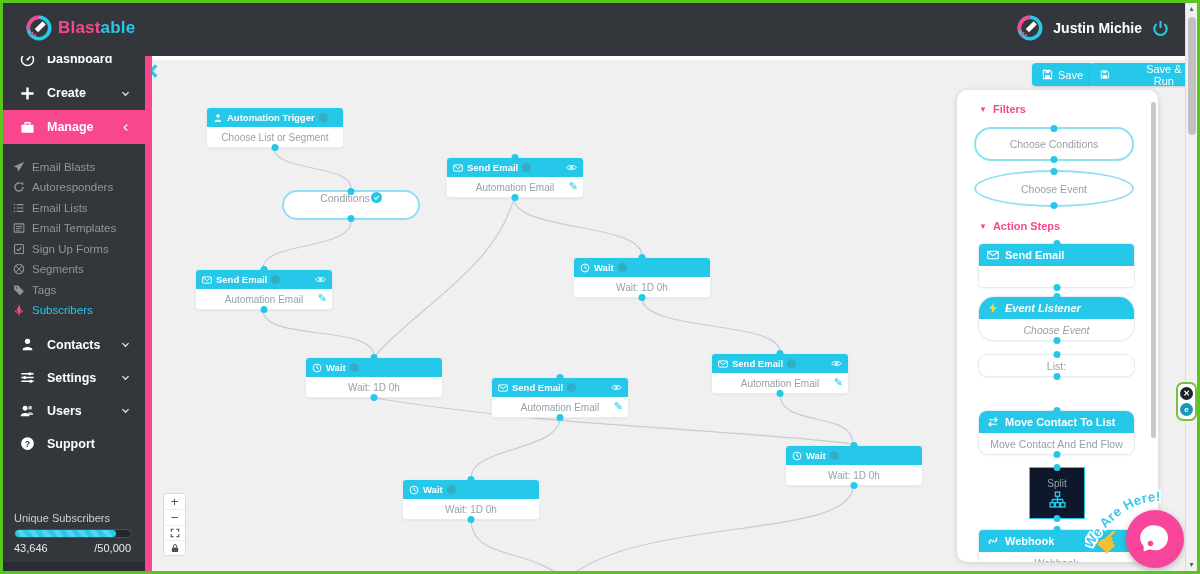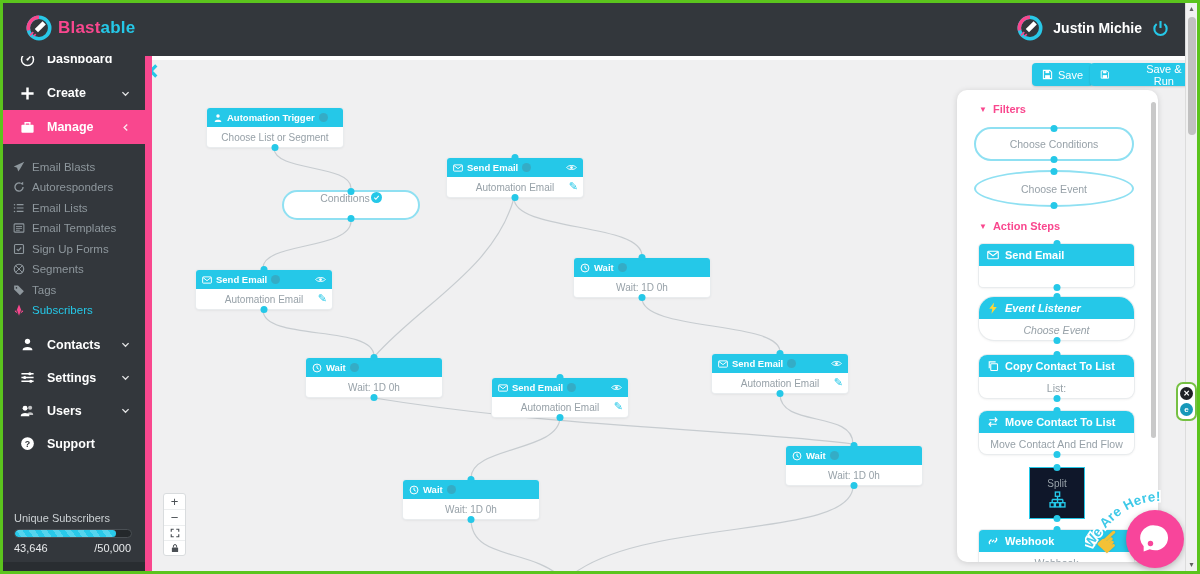--- a/index.html
+++ b/index.html
@@ -465,26 +465,20 @@
           </svg>
         <span>Event Listener</span>
         </div>
       <div class="pnode-b">
           <span>Choose Event</span>
         </div>
       <span class="port pt"></span>
       <span class="port pb"></span>
     </div>
     <div class="pnode rnd8" style="top:265px;">
-      <div class="pnode-h">
-          <svg class="h-ico">
-            <use href="#i-copy"></use>
-          </svg>
-        <span>Copy Contact To List</span>
-        </div>
       <div class="pnode-b">
           <span>List:</span>
         </div>
       <span class="port pt"></span>
       <span class="port pb"></span>
     </div>
     <div class="pnode rnd8" style="top:321px;">
       <div class="pnode-h">
           <svg class="h-ico">
             <use href="#i-swap"></use>

